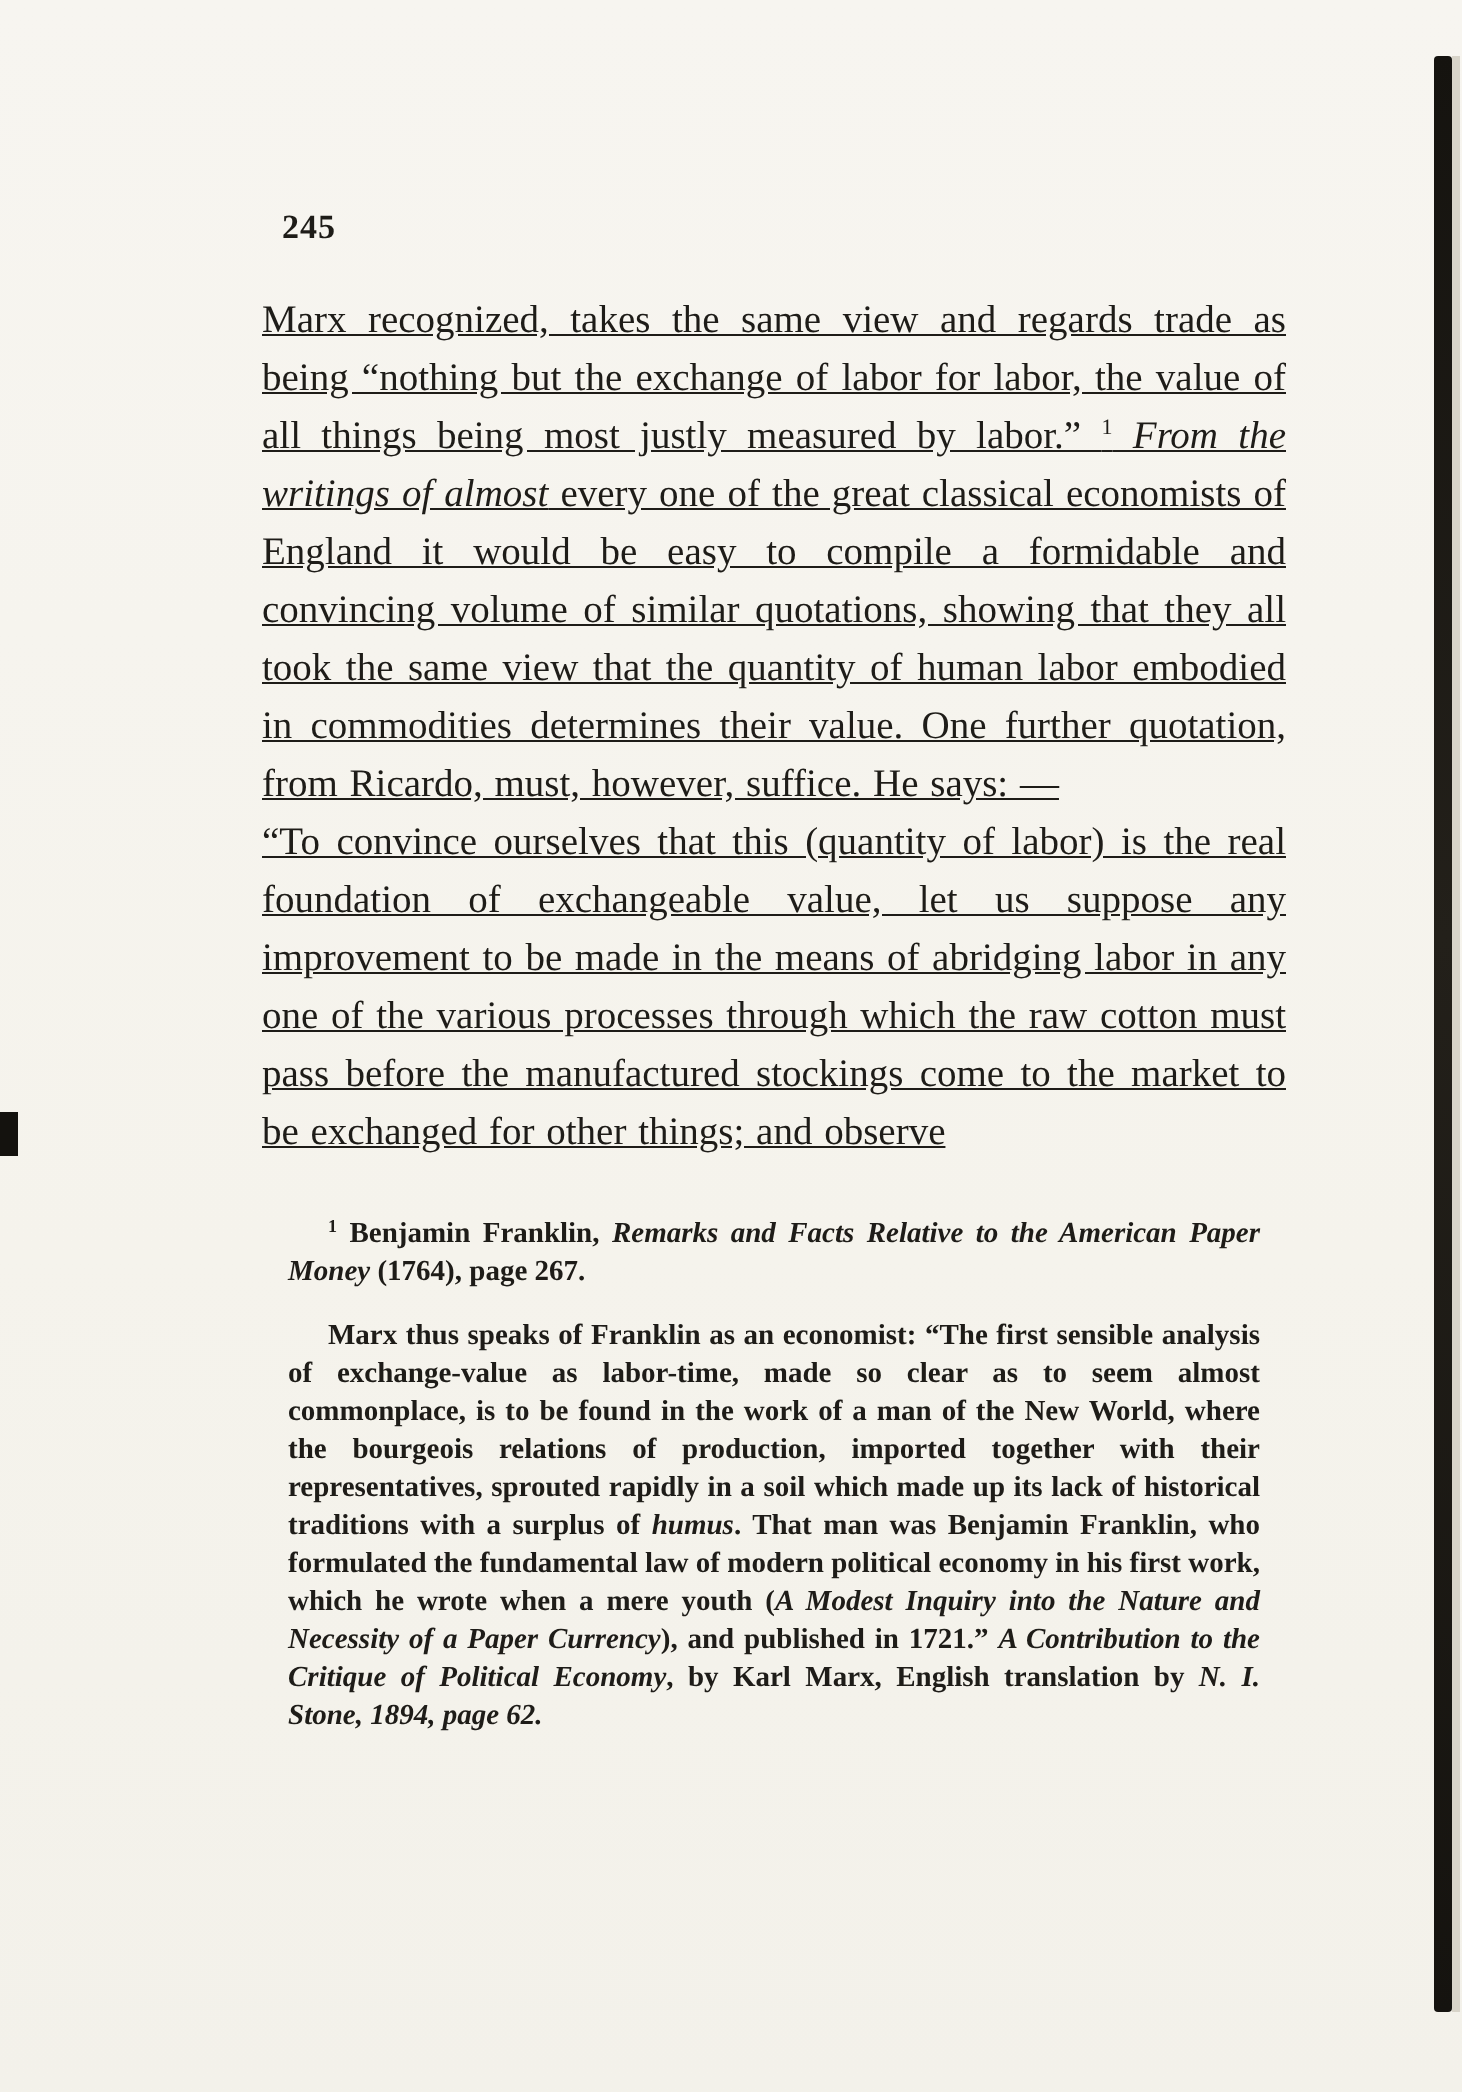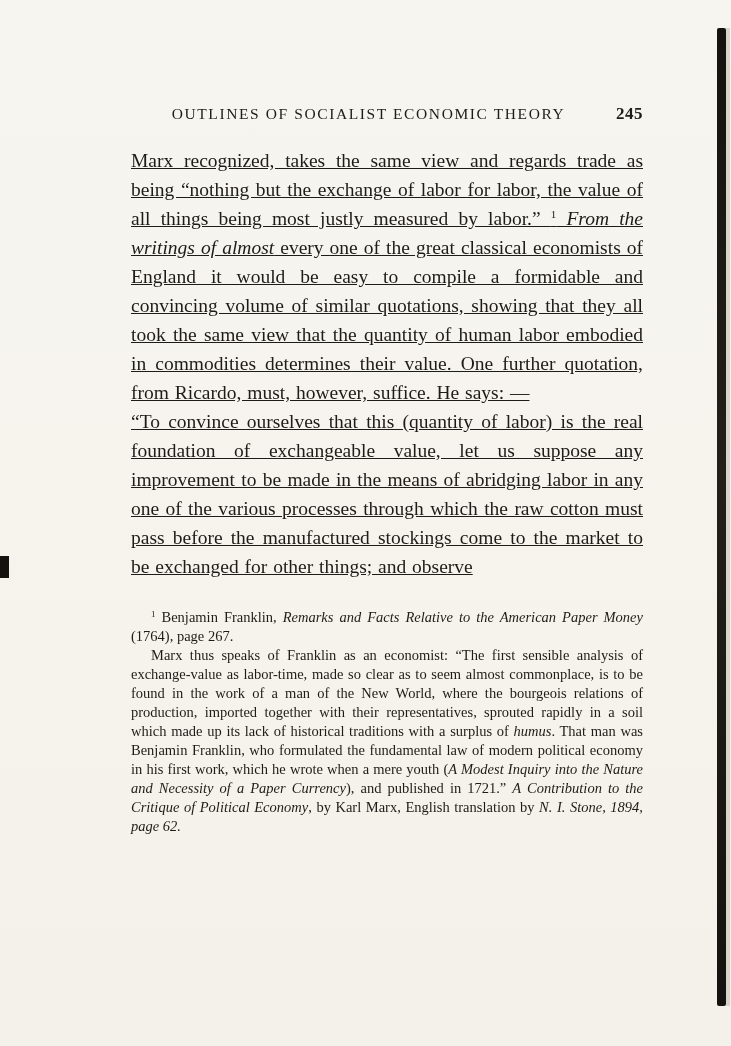--- a/index.html
+++ b/index.html
@@ -85,39 +85,39 @@
     line-height: 0;
     vertical-align: 7px;
   }
   .footnote {
     margin-top: 27px;
     font-size: 14.5px;
     line-height: 19px;
     text-align: justify;
   }
   .footnote p {
-    margin: 0;
+    margin: 13px;
     font-size: 14.5px;
     line-height: 19px;
+    font-weight: bold;
   }
   .fn-indent { text-indent: 20px; }
   .footnote sup.fn-ref {
     font-size: 9px;
     vertical-align: 5px;
   }
 </style>
 </head>
 <body>
 
 <div class="scan-page">
 
   <div class="content">
 
     <div class="running-head">
-      <span class="running-title">OUTLINES OF SOCIALIST ECONOMIC THEORY</span>
       <span class="running-page-number">245</span>
     </div>
 
     <div class="body-text">
       <p><span>Marx recognized, takes the same view and regards trade as being “nothing but the exchange of labor for labor, the value of all things being most justly measured by labor.” </span><sup class="fn-ref">1</sup><span class="it">&nbsp;From the writings of almost</span><span> every one of the great classical economists of England it would be easy to compile a formidable and convincing volume of similar quotations, showing that they all took the same view that the quantity of human labor embodied in commodities determines their value.  One further quotation, from Ricardo, must, however, suffice.  He says: —</span></p>
       <p>“To convince ourselves that this (quantity of labor) is the real foundation of exchangeable value, let us suppose any improvement to be made in the means of abridging labor in any one of the various processes through which the raw cotton must pass before the manufactured stockings come to the market to be exchanged for other things; and observe</p>
     </div>
 
     <div class="footnote">
       <p class="fn-indent"><sup class="fn-ref">1</sup><span> Benjamin Franklin, </span><span class="it">Remarks and Facts Relative to the American Paper Money</span><span> (1764), page 267.</span></p>

